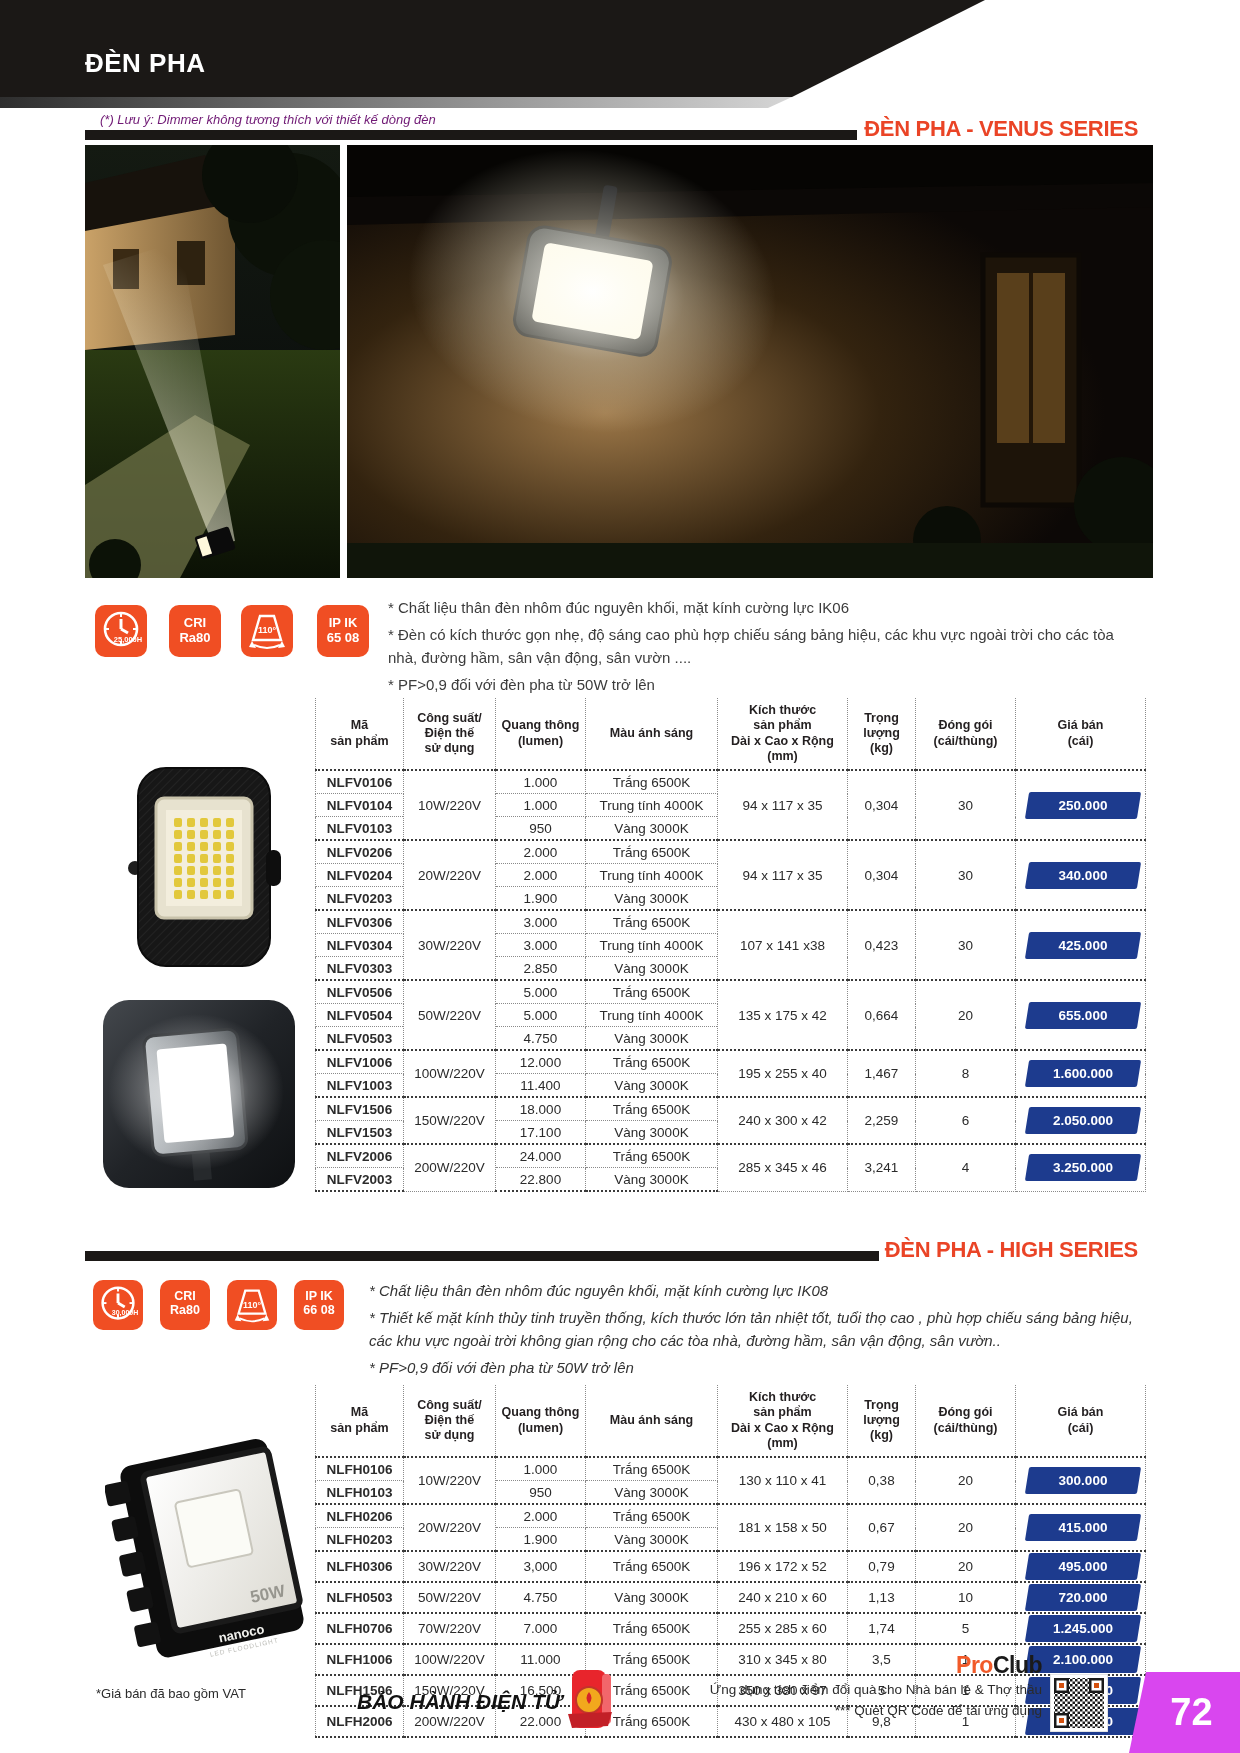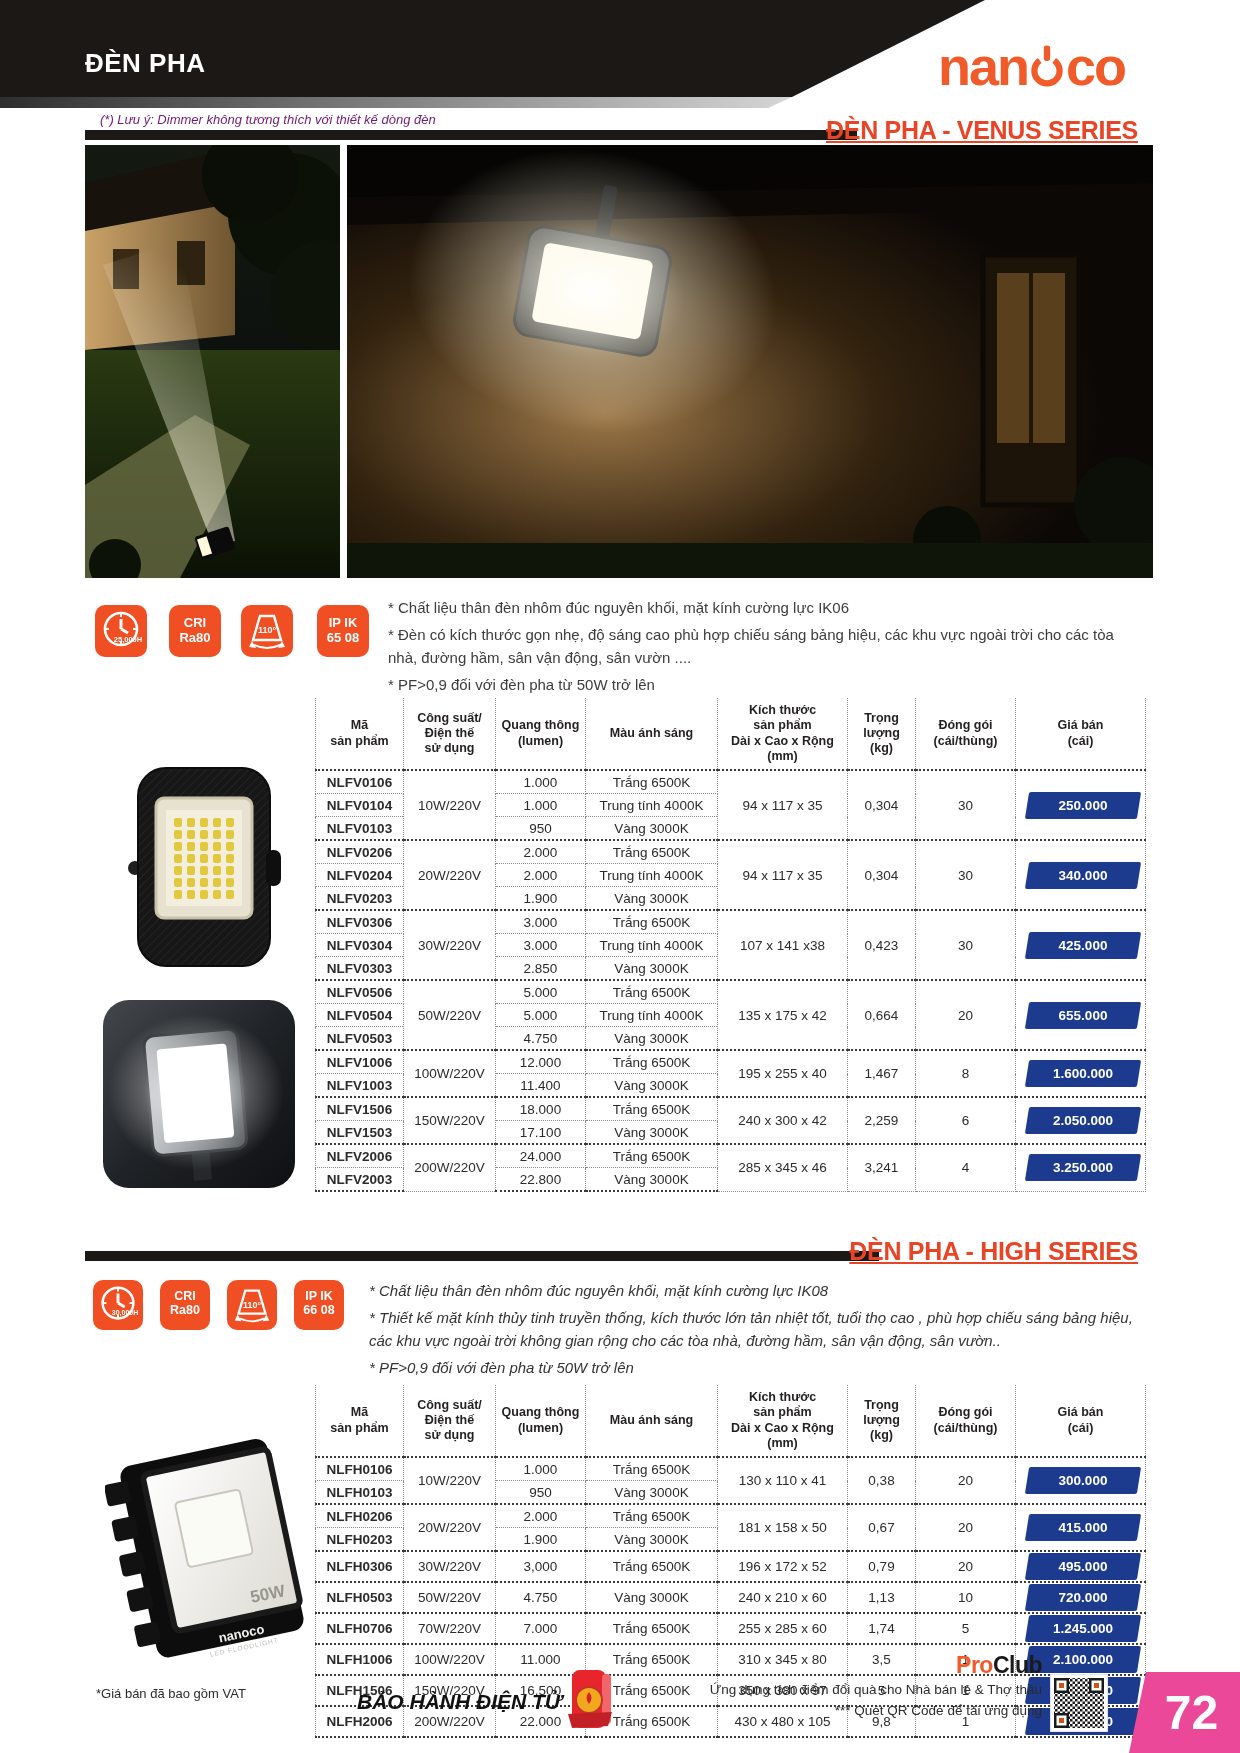--- a/index.html
+++ b/index.html
@@ -12,21 +12,21 @@
   .banner-title{position:absolute;left:85px;top:48px;color:#fff;font-size:26px;font-weight:bold;letter-spacing:.5px;}
   .banner-strip{position:absolute;left:0;top:97px;width:792px;height:11px;
           background:linear-gradient(90deg,#2e2e2e,#d6d6d6);
           clip-path:polygon(0 0,792px 0,768px 11px,0 11px);}
   .logo{position:absolute;left:938px;top:36px;width:220px;height:64px;color:#f15a29;
         font-size:54px;font-weight:bold;letter-spacing:-2px;line-height:60px;white-space:nowrap;}
   .logo .pwr{display:inline-block;width:36px;height:50px;vertical-align:-7px;margin:0 1px;}
 
   
   .note{position:absolute;left:100px;top:112px;font-size:13px;font-style:italic;color:#701a75;}
-  .series-title{position:absolute;font-size:25px;font-weight:bold;color:#ea4426;text-align:right;right:102px;width:420px;letter-spacing:-.3px;text-decoration:underline;}
+  .series-title{position:absolute;font-size:22px;font-weight:bold;color:#ea4426;text-align:right;right:102px;width:420px;letter-spacing:-.3px;}
   .rule-bar{position:absolute;background:#1b1816;height:10px;}
 
   
   .photo{position:absolute;display:block;}
 
   
   .badge{position:absolute;background:#f04e23;border-radius:10px;color:#fff;text-align:center;width:52px;height:52px;}
   .badge.sm{width:50px;height:50px;}
   .badge svg{position:absolute;left:0;top:0;width:100%;height:100%;}
   .badge .two{position:absolute;left:0;right:0;top:10px;font-weight:bold;font-size:13px;line-height:15px;}
@@ -60,36 +60,32 @@
   
   .vat-note{position:absolute;left:96px;top:1686px;font-size:13px;color:#2b2b2b;}
   .warranty{position:absolute;left:357px;top:1690px;font-size:21px;font-weight:bold;font-style:italic;color:#111;}
   .warranty-icon{position:absolute;left:566px;top:1668px;}
   .proclub{position:absolute;right:198px;top:1652px;width:420px;text-align:right;}
   .proclub .pc-name{font-size:23px;font-weight:bold;letter-spacing:-.5px;}
   .proclub .pc-name .pro{color:#f15a29;}
   .proclub .pc-name .club{color:#1a1a1a;}
   .proclub .pc-line{font-size:13.5px;color:#2b2b2b;line-height:21px;}
   .qr{position:absolute;left:1050px;top:1674px;}
-  .page-tab{position:absolute;left:1129px;top:1672px;width:111px;height:81px;background:#ec4899;
-      clip-path:polygon(17px 0,100% 0,100% 100%,0 100%);color:#fff;font-size:48px;font-weight:bold;
+  .page-tab{position:absolute;left:1129px;top:1672px;width:111px;height:81px;background:#d946ef;
+      clip-path:polygon(17px 0,100% 0,100% 100%,0 100%);color:#fff;font-size:38px;font-weight:bold;
       display:flex;align-items:center;justify-content:center;padding-left:14px;box-sizing:border-box;}
 </style>
 </head>
 <body>
 
 <div class="page">
 
   <div class="banner"></div>
   <div class="banner-strip"></div>
   <div class="banner-title">ĐÈN PHA</div>
-  <div class="logo"><span>nan</span><span class="pwr"><svg viewBox="0 0 40 56">
-          <rect x="16.5" y="4" width="7" height="17" rx="3" fill="#f15a29"></rect>
-          <path d="M 11.97 20.53 A 14 14 0 1 0 28.03 20.53" fill="none" stroke="#f15a29" stroke-width="7"></path>
-        </svg></span><span>co</span></div>
 
   <div class="note">(*) Lưu ý: Dimmer không tương thích với thiết kế dòng đèn</div>
   <div class="rule-bar" style="left:85px;top:130px;width:772px;"></div>
   <div class="series-title" style="top:116px;">ĐÈN PHA - VENUS SERIES</div>
 
   <svg class="photo" style="left:85px;top:145px;" width="255" height="433" viewBox="0 0 255 433">
     <defs>
       <linearGradient id="sky" x1="0" y1="0" x2="0" y2="1">
           <stop offset="0" stop-color="#141a12"></stop>
           <stop offset="1" stop-color="#06080a"></stop>

